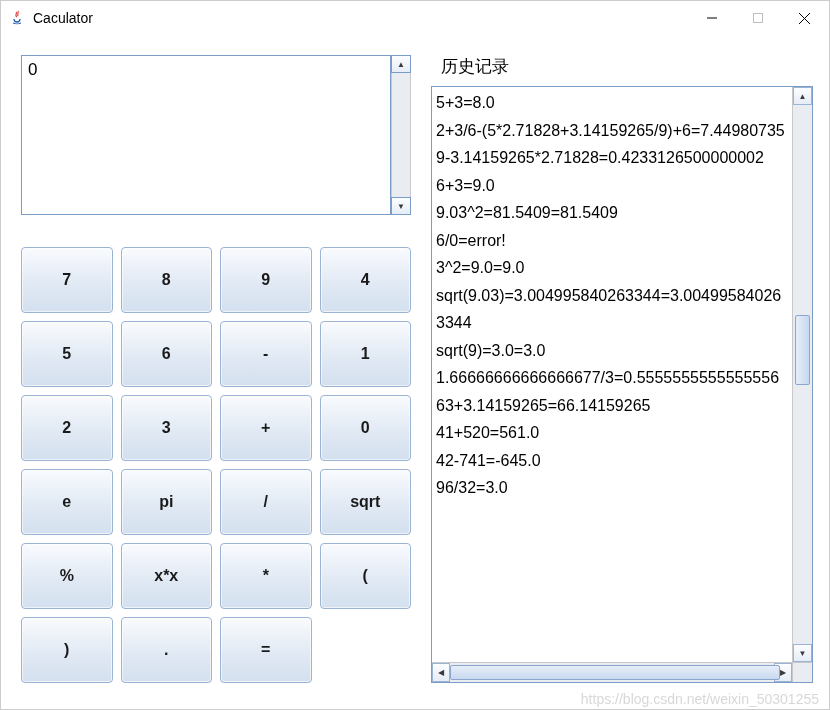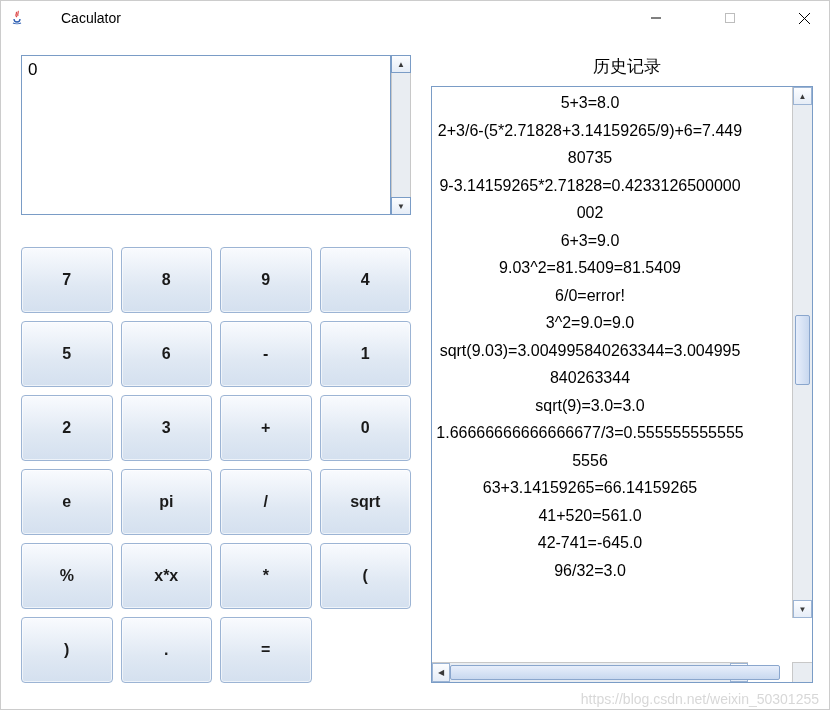--- a/index.html
+++ b/index.html
@@ -12,21 +12,20 @@
   overflow: hidden;
   border: 1px solid #ccc;
   position: relative;
 }
 .titlebar {
   height: 34px;
   display: flex;
   align-items: center;
   padding: 0 2px 0 8px;
   background: #fff;
-  gap: 28px;
 }
 .titlebar .appicon {
   width: 16px; height: 16px;
   margin-right: 8px;
   display: flex; align-items: center; justify-content: center;
 }
 .titlebar .title { flex: 0 1 auto; font-size: 14px; color: #000; }
 .titlebar .spacer { flex: 1; }
 .winbtn {
   width: 46px; height: 30px;
@@ -84,34 +83,33 @@
   background: linear-gradient(#f9fbfe, #dfe8f3 60%, #d4e0ef);
   border: 1px solid #9cb4d4;
   border-radius: 4px;
   font-size: 16px;
   font-weight: bold;
   font-family: Arial, sans-serif;
   color: #1a1a1a;
   cursor: pointer;
   box-shadow: inset 0 0 0 1px rgba(255,255,255,.6);
 }
-.right-col { flex: 1; display: flex; flex-direction: column; padding-right: 6px; text-align: center; }
+.right-col { flex: 1; display: flex; flex-direction: column; padding-right: 6px; }
 .hist-label {
   font-size: 17px;
   color: #000;
   padding: 0 0 8px 10px;
 }
 .hist-wrap {
   flex: 1;
   display: grid;
   grid-template-columns: 1fr 20px;
   grid-template-rows: 1fr 20px;
   border: 1px solid #7a9cc6;
   min-height: 570px;
-  gap: 44px;
 }
 .hist-body {
   grid-column: 1; grid-row: 1;
   background: #fff;
   padding: 2px 4px;
   font-size: 16px;
   font-family: Arial, "Microsoft YaHei", sans-serif;
   line-height: 1.72;
   overflow: hidden;
   word-break: break-all;

